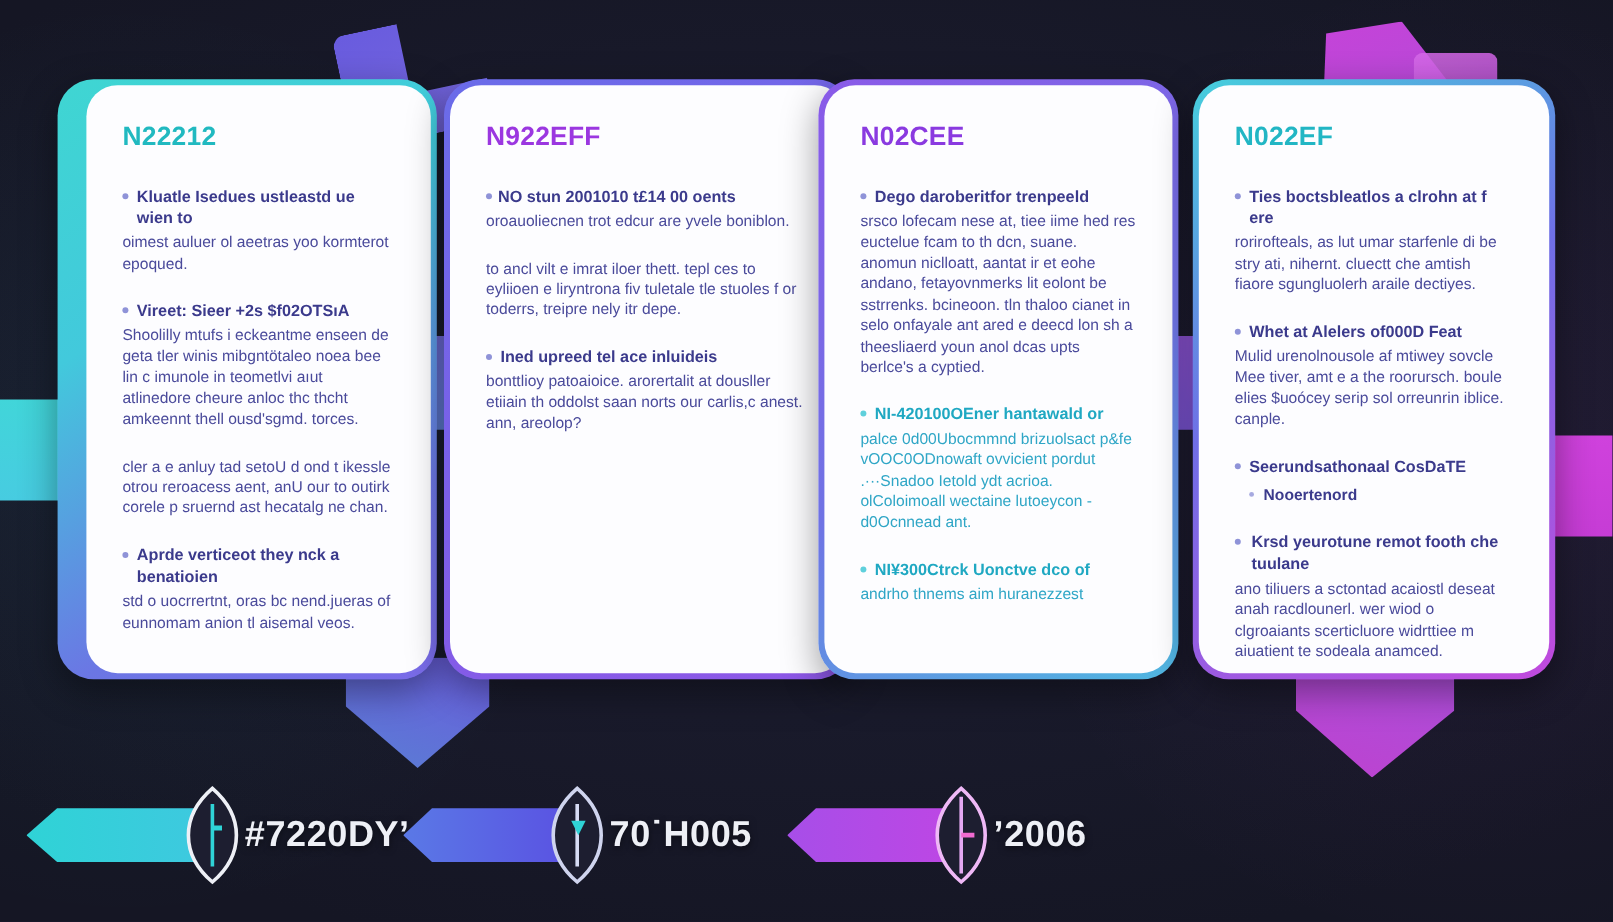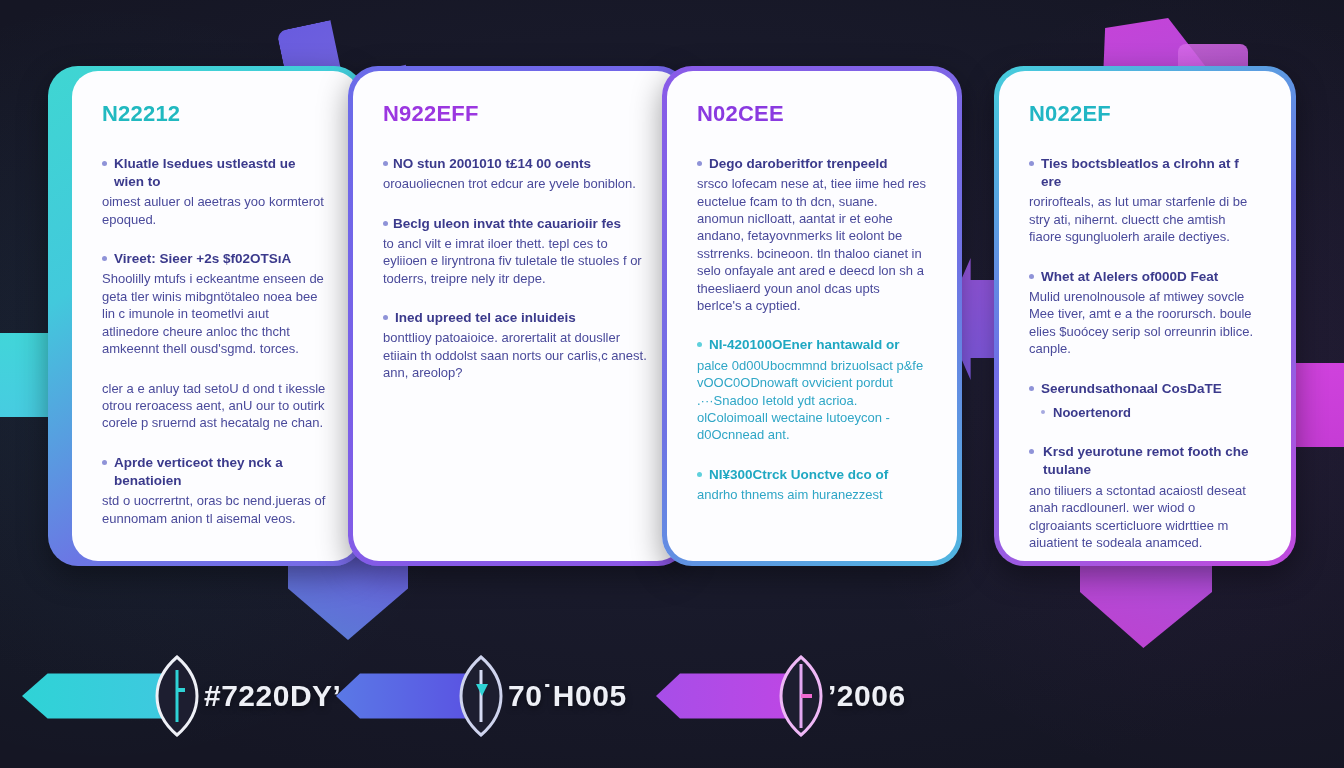--- a/index.html
+++ b/index.html
@@ -105,23 +105,23 @@
   .card-inner{
     width:100%; height:100%;
     background:#fdfdff;
     border-radius:26px;
     padding:30px 30px 22px 30px;
     overflow:hidden;
     position:relative;
   }
   #card-1{ left:48px;  width:316px;
     background:linear-gradient(150deg,#3fd6d2 0%,#42c9dc 35%,#6b76e4 75%,#7a6ae8 100%);padding-left:24px; }
-  #card-2{ left:348px; width:340px;
+  #card-2{ left:370px; width:340px;
     background:linear-gradient(150deg,#6a6ce9 0%,#7b5fe8 50%,#8e57e6 100%); }
-  #card-3{ left:662px; width:300px;
+  #card-3{ left:682px; width:300px;
     background:linear-gradient(150deg,#8a5ae8 0%,#6f73e4 55%,#4fb7e0 100%); }
   #card-4{ left:994px; width:302px;
     background:linear-gradient(150deg,#45cfdc 0%,#6f6fe6 45%,#c249dd 100%); }
 
   .card-title{
     font-size:22px; font-weight:bold; letter-spacing:.2px;
     margin-bottom:28px;
   }
   #t1{ color:#21b9c0; }
   #t2{ color:#9b37e0; }
@@ -230,21 +230,20 @@
 
   <div class="card" id="card-2">
     <div class="card-inner">
       <div class="card-title" id="t2">N922EFF</div>
 
       <div class="blk">
         <div class="blk-head" style="padding-left:10px">NO stun 2001010 t£14 00 oents</div>
         <div class="blk-body">oroauoliecnen trot edcur are yvele boniblon.</div>
       </div>
       <div class="blk">
-        <div class="blk-head" style="padding-left:10px">Beclg uleon invat thte cauarioiir fes</div>
         <div class="blk-body">to ancl vilt e imrat iloer thett. tepl ces to eyliioen e liryntrona fiv tuletale tle stuoles f or toderrs, treipre nely itr depe.</div>
       </div>
       <div class="blk">
         <div class="blk-head">Ined upreed tel ace inluideis</div>
         <div class="blk-body">bonttlioy patoaioice. arorertalit at dousller etiiain th oddolst saan norts our carlis,c anest. ann, areolop?</div>
       </div>
     </div>
   </div>
 
   <div class="card" id="card-3">

